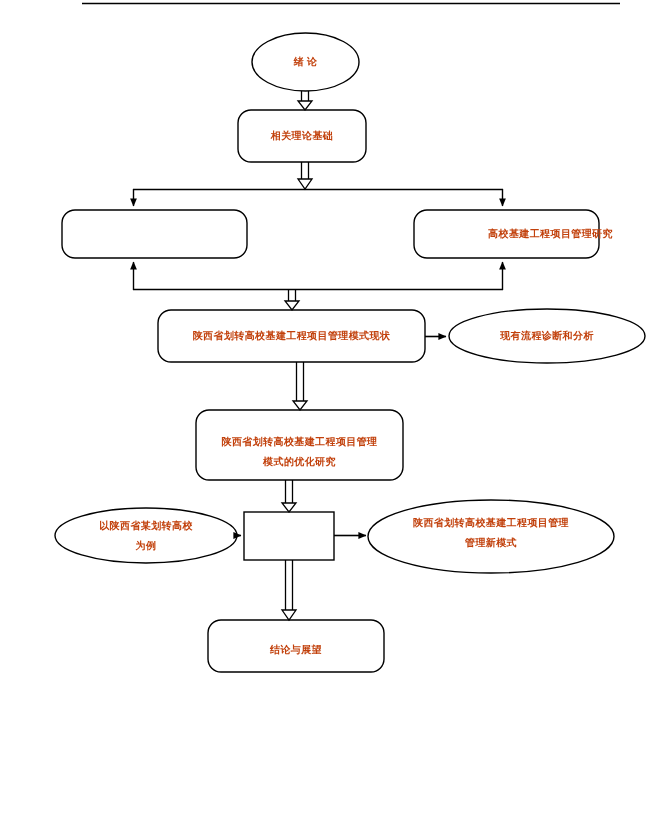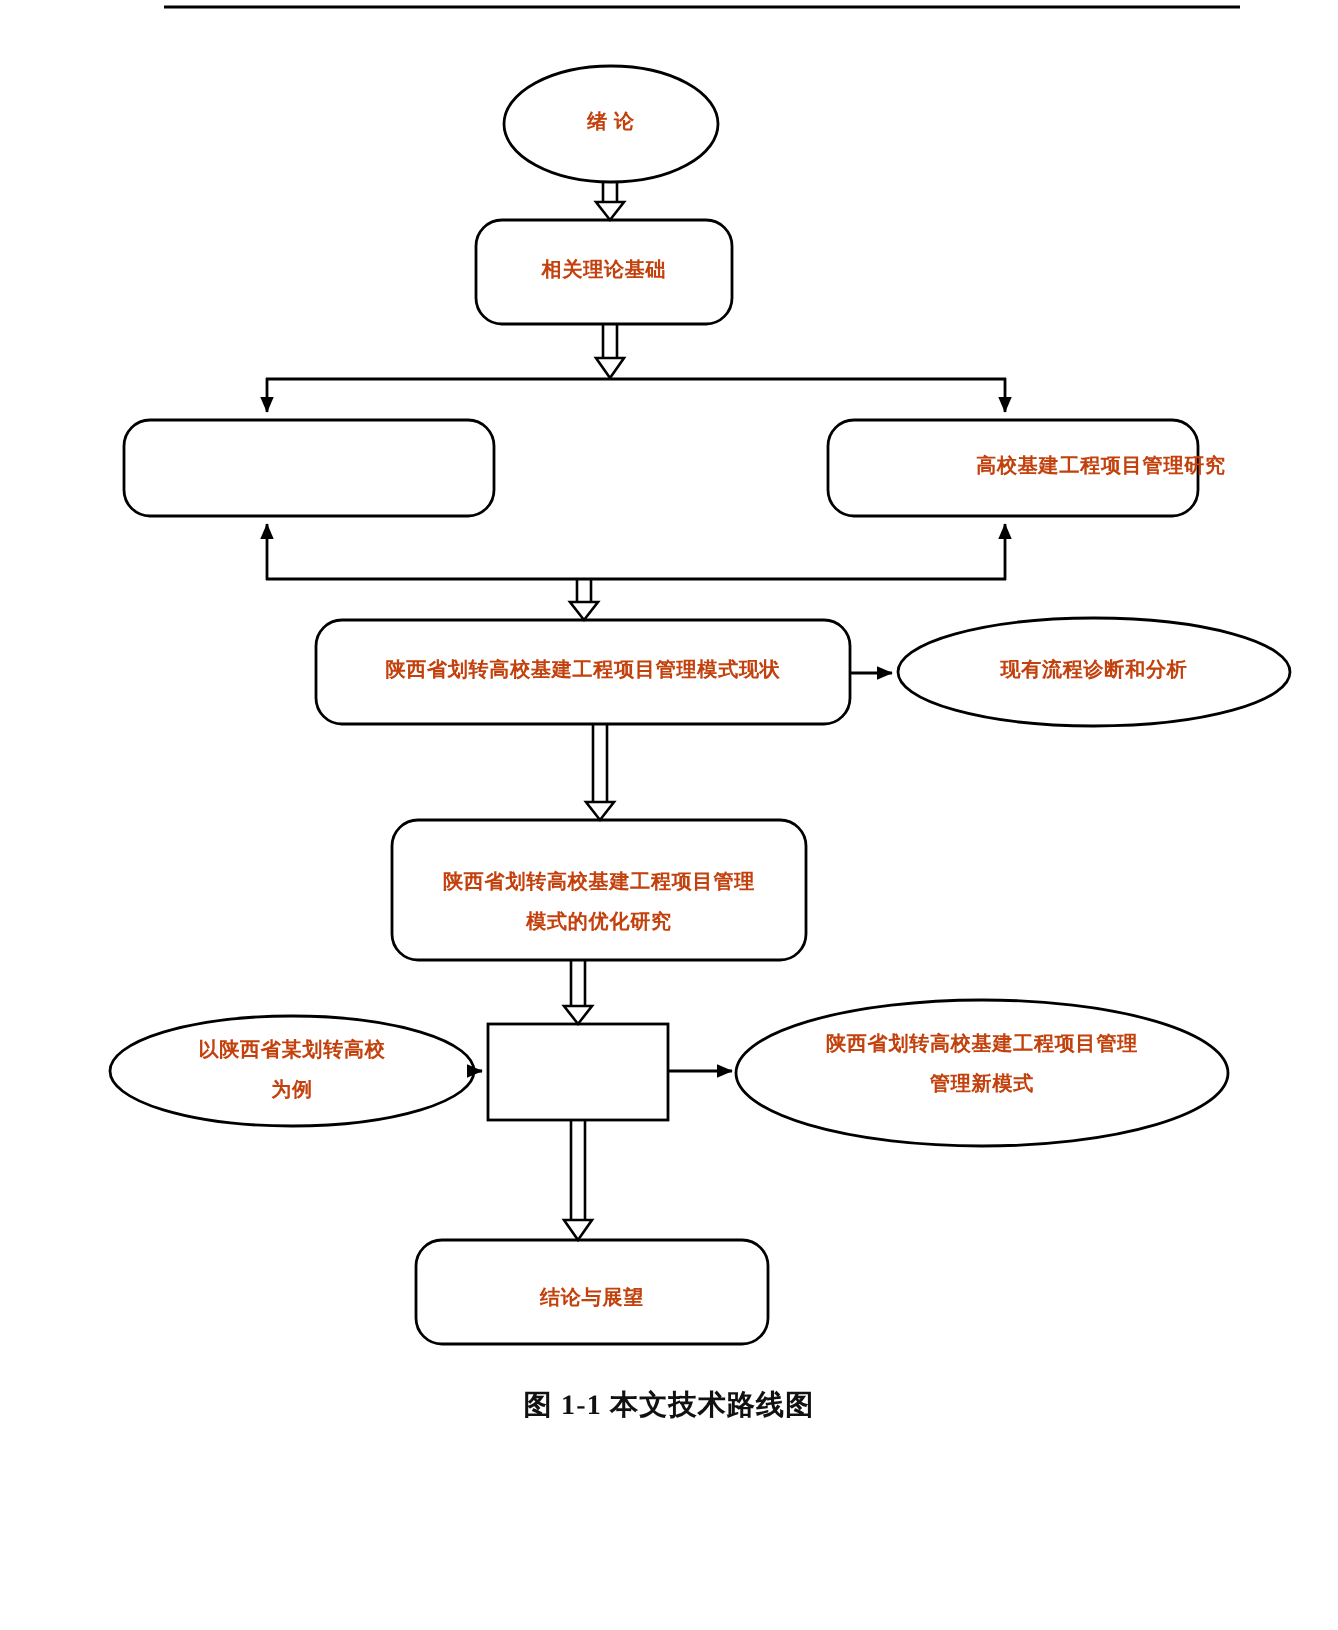--- a/index.html
+++ b/index.html
@@ -143,15 +143,14 @@
 
 
   <div class="node-label" style="left:55px;top:508px;width:182px;height:55px;align-items:flex-start;padding-top:8px;box-sizing:border-box;">以陕西省某划转高校
 为例</div>
 
   <div class="node-label" style="left:368px;top:500px;width:246px;height:73px;align-items:flex-start;padding-top:13px;box-sizing:border-box;">陕西省划转高校基建工程项目管理
 管理新模式</div>
 
   <div class="node-label" style="left:208px;top:624px;width:176px;height:52px;">结论与展望</div>
 
-  <div class="caption" style="top:694px;">图 1-1 本文技术路线图</div>
 
 </div>
 
 </body></html>

